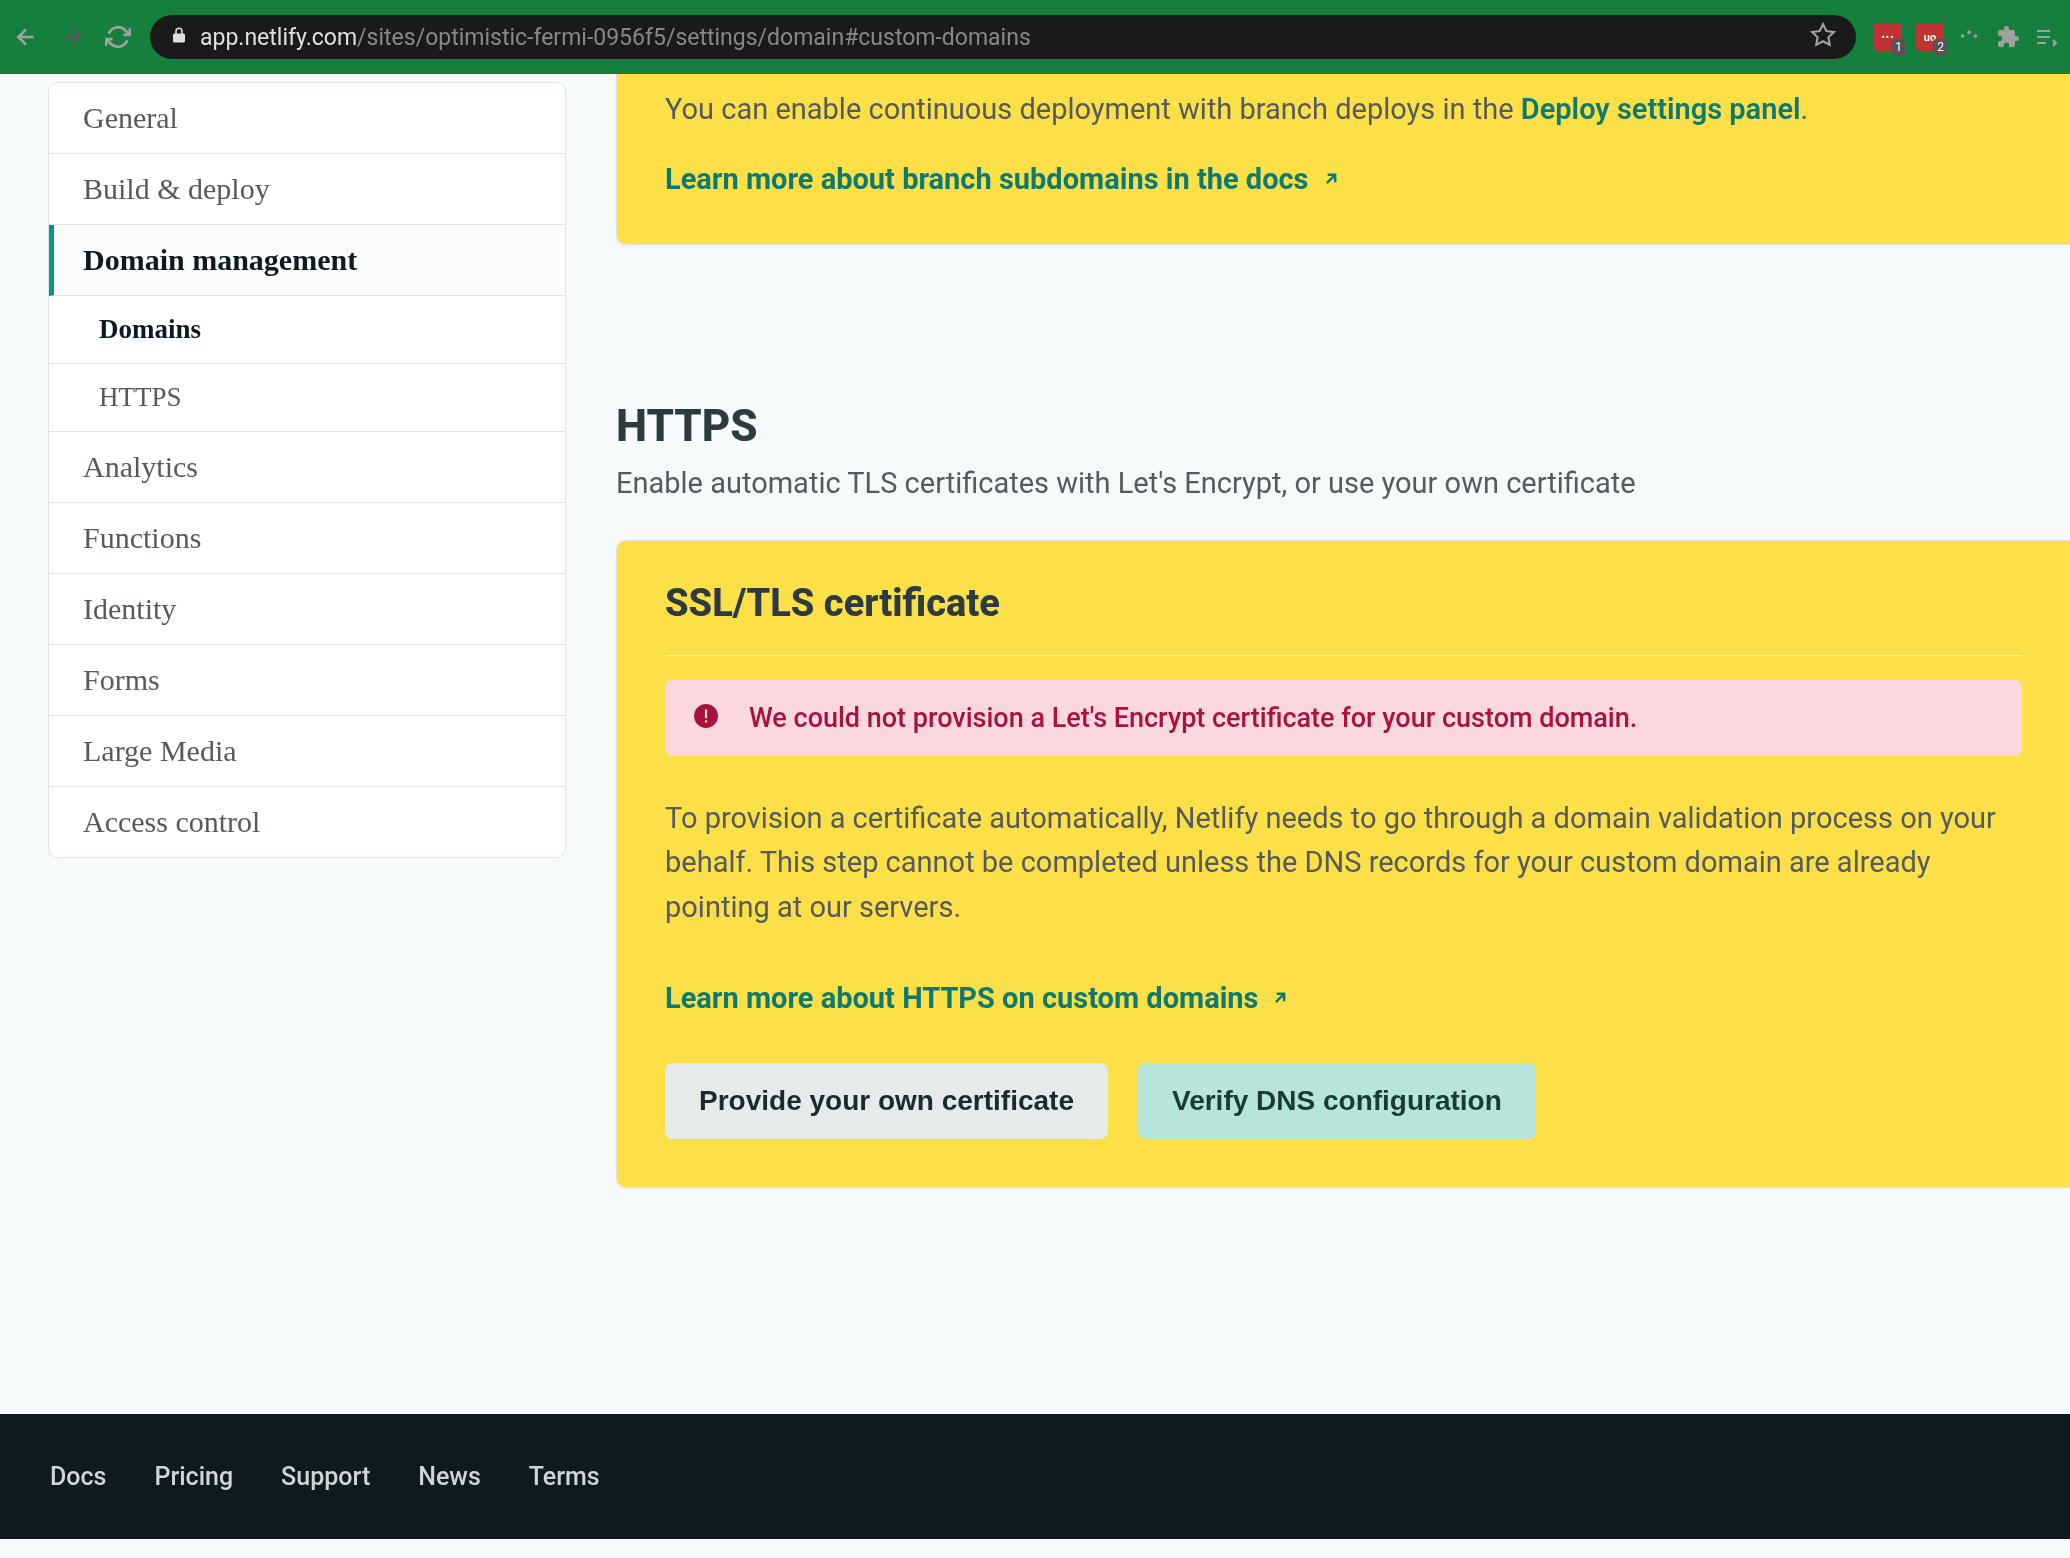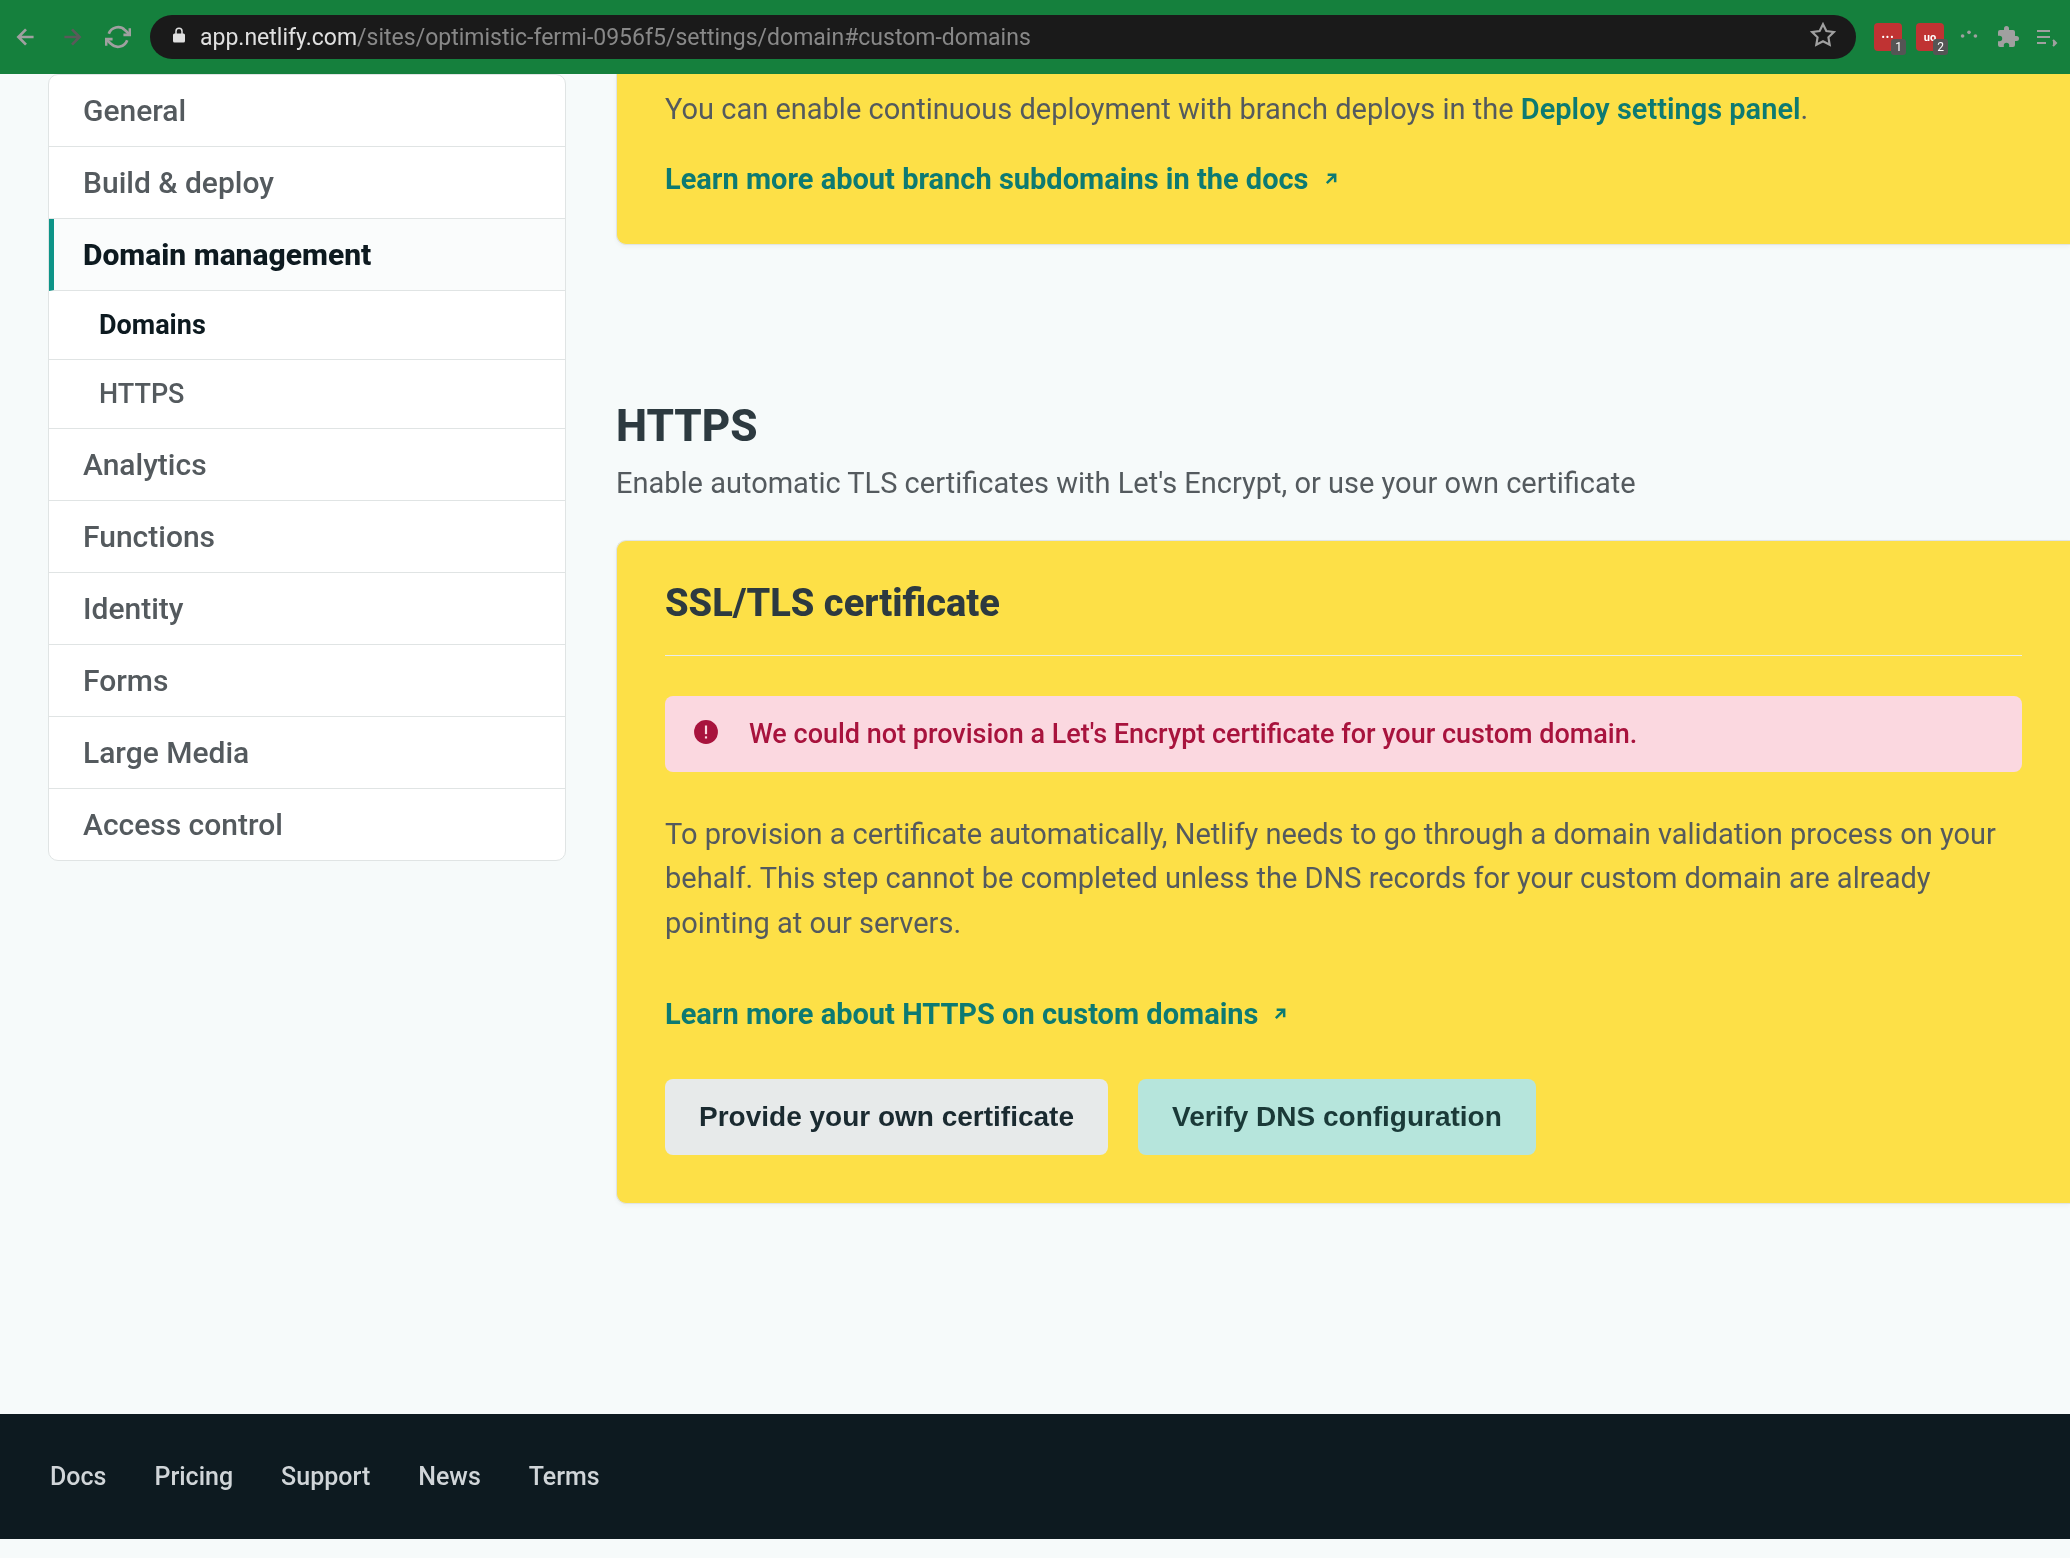--- a/index.html
+++ b/index.html
@@ -18,42 +18,42 @@
 .star-icon svg { stroke: #a0a0a0; fill: none; }
 .ext-icons { display: flex; gap: 14px; align-items: center; }
 .ext-badge { position: relative; width: 28px; height: 28px; border-radius: 4px; display: flex; align-items: center; justify-content: center; }
 .ext-badge.red { background: #c03333; }
 .ext-badge .badge-num { position: absolute; bottom: -4px; right: -4px; background: #555; color: #fff; font-size: 12px; border-radius: 3px; padding: 0 4px; line-height: 16px; }
 .ext-icon { width: 24px; height: 24px; }
 .ext-icon svg { fill: #a0a0a0; }
 
 .page { display: flex; padding: 0 0 0 48px; min-height: 1340px; }
 
-.sidebar { width: 518px; padding-top: 0; }
+.sidebar { width: 518px; padding-top: 8px; font-family: Liberation Serif, serif; }
 .sidebar-list { background: #fff; border: 1px solid #e0e4e4; border-radius: 10px; overflow: hidden; }
 .sidebar-item { padding: 18px 34px; font-size: 30px; color: #545a5e; border-bottom: 1px solid #e0e4e4; cursor: pointer; font-weight: 500; }
 .sidebar-item:last-child { border-bottom: none; }
 .sidebar-item.active { font-weight: 800; color: #0d1a20; border-left: 5px solid #0d9488; padding-left: 29px; background: #fafcfc; }
 .sidebar-subitem { padding: 18px 34px 18px 50px; font-size: 27px; color: #545a5e; border-bottom: 1px solid #e0e4e4; cursor: pointer; font-weight: 500; }
 .sidebar-subitem.active { font-weight: 700; color: #0d1a20; }
 
 .main { flex: 1; padding-left: 50px; padding-right: 0; }
 
 .section-top { padding: 10px 0 30px; }
 .section-top p { color: #545a5e; font-size: 29px; line-height: 1.5; }
 .teal-link { color: #0d7a72; font-weight: 600; cursor: pointer; }
 .ext-link-line { color: #0d7a72; font-weight: 700; font-size: 29px; margin-top: 30px; cursor: pointer; display: inline-flex; align-items: center; gap: 12px; }
 .ext-link-line svg { stroke: #0d7a72; }
 
 .https-section { margin-top: 155px; }
 .section-title { font-size: 44px; font-weight: 800; color: #2d3a40; margin-bottom: 14px; }
 .section-desc { font-size: 29px; color: #545a5e; margin-bottom: 40px; }
 
 .card { background: #fde047; border: 1px solid #e0e4e4; border-radius: 10px 0 0 10px; padding: 40px 48px 48px; box-shadow: 0 2px 4px rgba(0,0,0,0.04); border-right: none; }
-.card-title { font-size: 38px; font-weight: 800; color: #2d3a40; border-bottom: 1px solid #e8ecec; padding-bottom: 30px; margin-bottom: 40px; }
+.card-title { font-size: 38px; font-weight: 800; color: #2d3a40; border-bottom: 1px solid #e8ecec; padding-bottom: 30px; margin-bottom: 24px; }
 
 .alert { background: #fbd8e0; border-radius: 8px; padding: 22px 28px; display: flex; align-items: center; gap: 18px; margin-bottom: 40px; }
 .alert-icon { flex-shrink: 0; }
 .alert-icon svg { fill: #a8133d; }
 .alert-text { color: #a8133d; font-size: 27px; font-weight: 500; margin-left: 12px; }
 
 .body-text { font-size: 29px; color: #545a5e; line-height: 1.55; margin-bottom: 21px; }
 
 .button-row { display: flex; gap: 30px; margin-top: 48px; }
 .btn { border: none; border-radius: 8px; padding: 22px 34px; font-size: 28px; font-weight: 600; cursor: pointer; }

